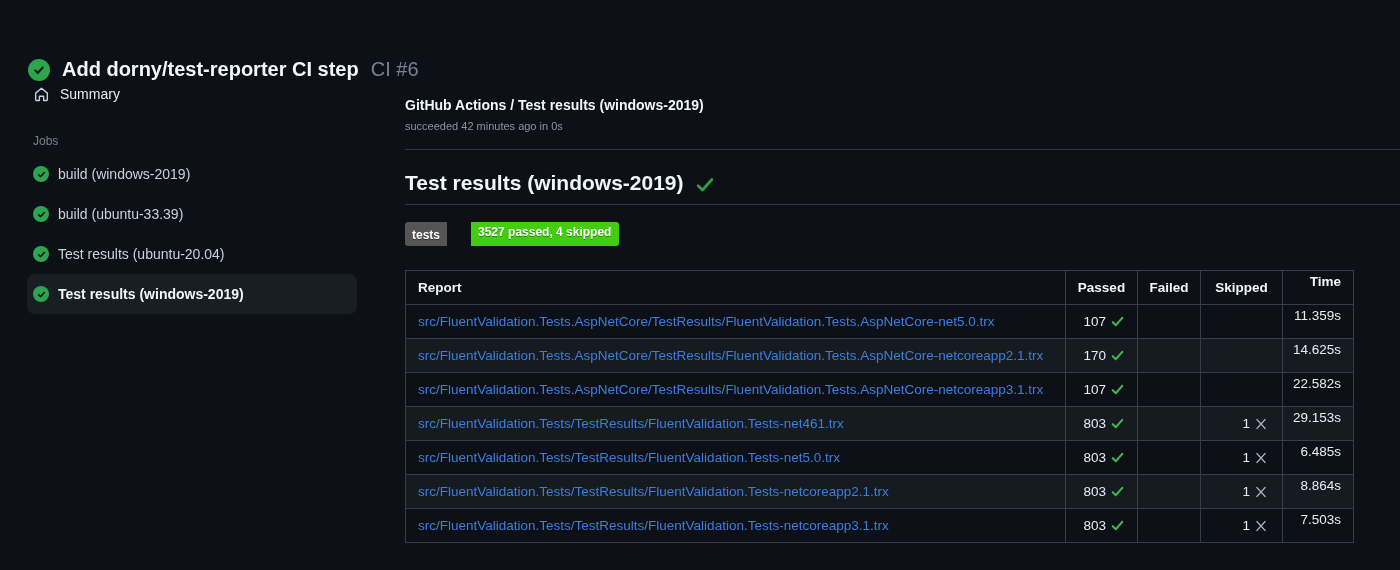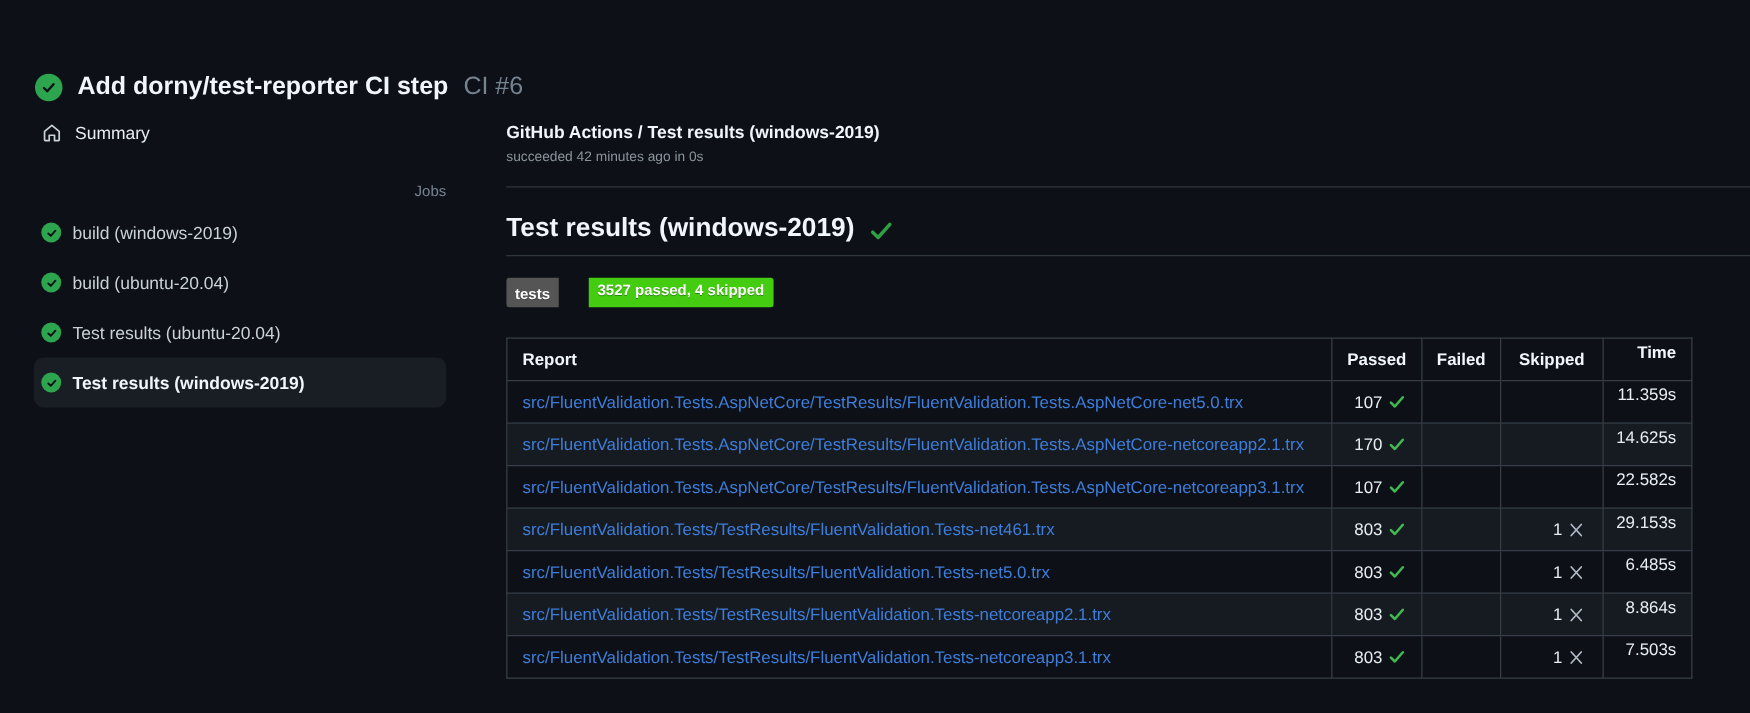--- a/index.html
+++ b/index.html
@@ -20,21 +20,21 @@
   .check-disc {
     display:inline-flex; align-items:center; justify-content:center;
     background:#2da44e; border-radius:50%; flex:0 0 auto;
   }
   .check-disc.large { width:22px; height:22px; }
   .check-disc.small { width:16px; height:16px; }
   .run-title { font-size:20px; font-weight:bold; color:#f0f6fc; }
   .run-number { font-size:20px; font-weight:normal; color:#768390; }
 
   
-  .sidebar { position:absolute; top:88px; left:27px; width:330px;text-align:right; }
+  .sidebar { position:absolute; top:76px; left:27px; width:330px; }
   .summary-item {
     display:flex; align-items:center; gap:10px;
     height:36px; padding-left:6px; border-radius:8px; cursor:pointer;
     font-size:14px; color:#e6edf3;
   }
   .jobs-label { margin-top:22px; padding-left:6px; font-size:12px; color:#768390; }
   .jobs-list { margin-top:6px; }
   .job-item {
     display:flex; align-items:center; gap:9px;
     height:40px; padding-left:6px; border-radius:8px; cursor:pointer;
@@ -124,21 +124,21 @@
     </span>
     <span class="job-label">build (windows-2019)</span>
   </div>
 
   <div class="job-item">
     <span class="check-disc small">
       <svg width="9" height="9" viewBox="0 0 12 12">
             <path d="M2.2 6.4 L4.8 9 L9.8 3.4" fill="none" stroke="#0d1117" stroke-width="2" stroke-linecap="round" stroke-linejoin="round"></path>
           </svg>
     </span>
-    <span class="job-label">build (ubuntu-20.04)</span>
+    <span class="job-label">build (ubuntu-33.39)</span>
   </div>
 
   <div class="job-item">
     <span class="check-disc small">
       <svg width="9" height="9" viewBox="0 0 12 12">
             <path d="M2.2 6.4 L4.8 9 L9.8 3.4" fill="none" stroke="#0d1117" stroke-width="2" stroke-linecap="round" stroke-linejoin="round"></path>
           </svg>
     </span>
     <span class="job-label">Test results (ubuntu-20.04)</span>
   </div>

